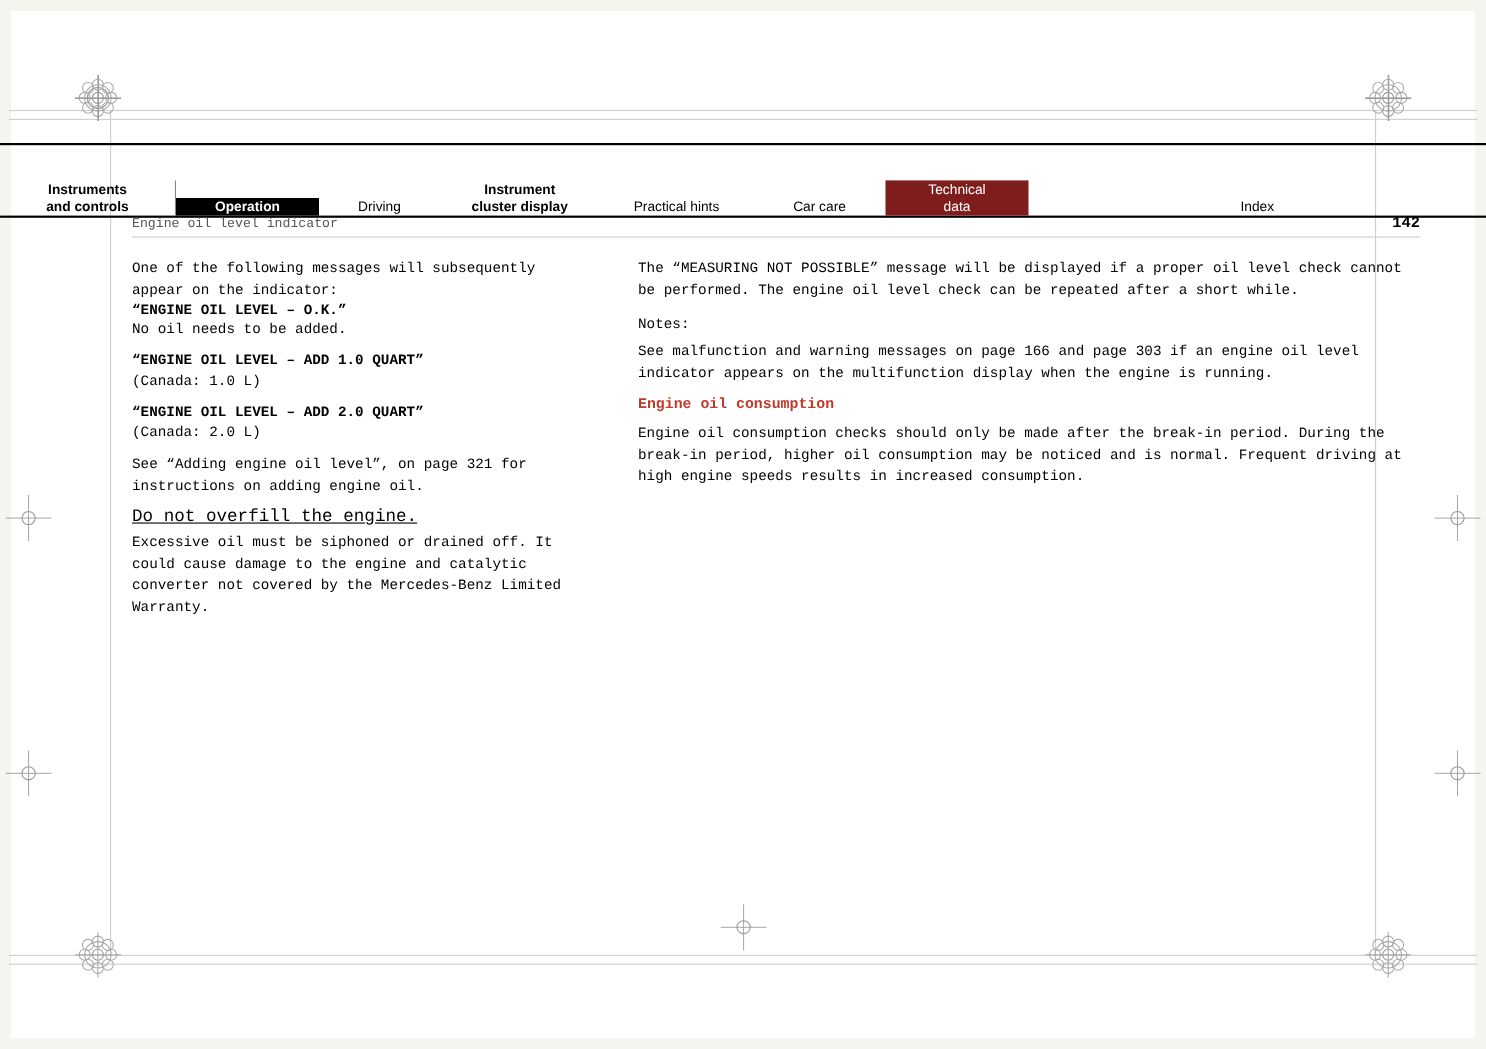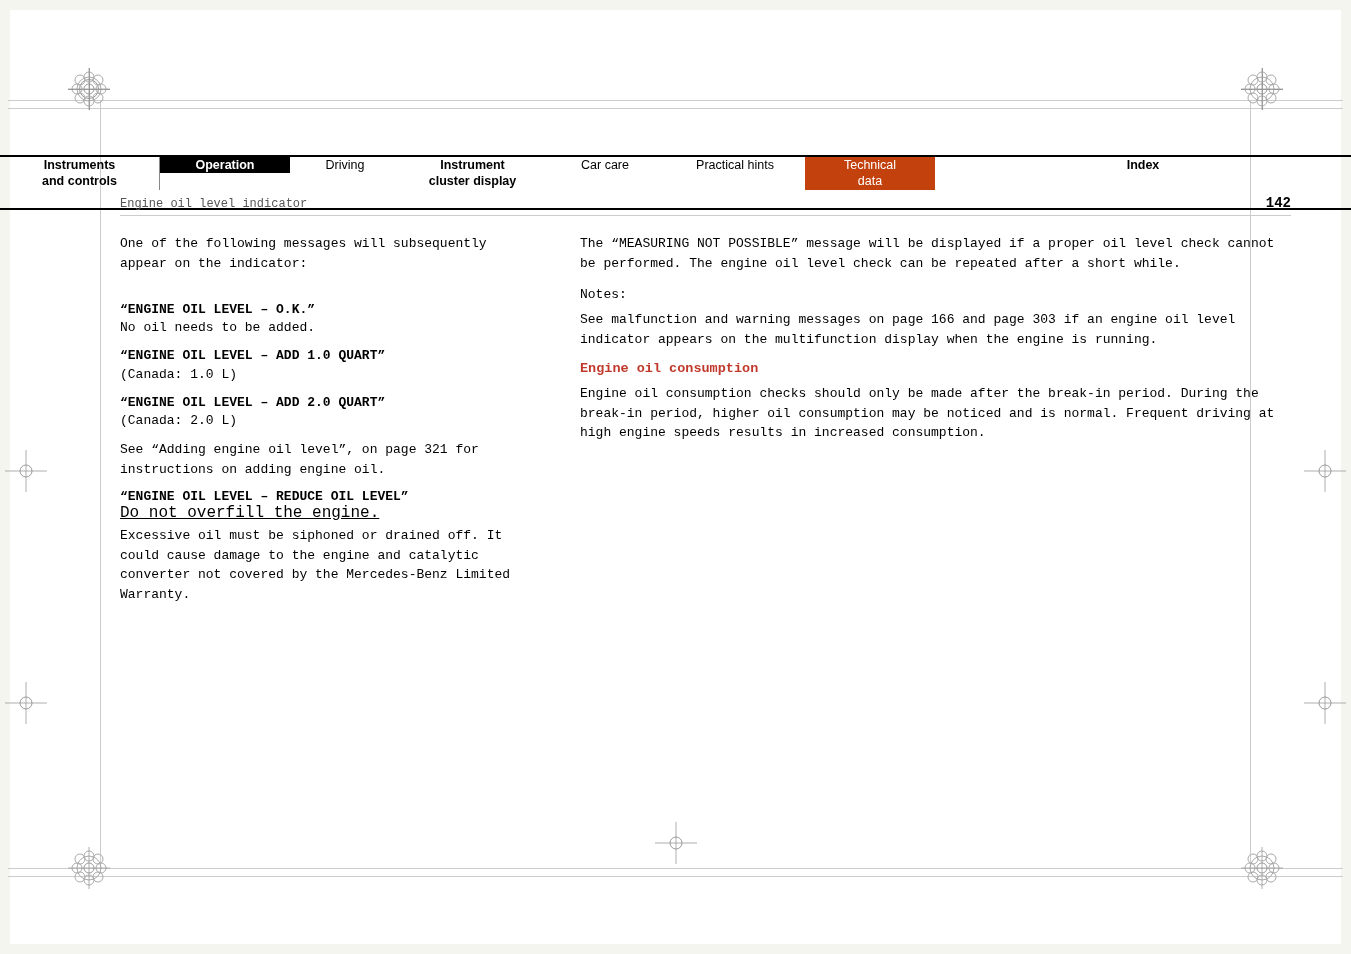--- a/index.html
+++ b/index.html
@@ -14,26 +14,25 @@
       overflow: hidden;
       position: relative;
     }
 
     
     .navbar {
       position: absolute;
       top: 130px;
       left: 0;
       right: 0;
-      height: 55px;
+      height: 68px;
       display: flex;
-      align-items: flex-start;
+      align-items: flex-end;
       border-top: 2px solid #000;
       border-bottom: 2px solid #000;
-      margin-top: 25px;
     }
 
     .nav-item {
       display: flex;
       align-items: center;
       justify-content: center;
       text-align: center;
       padding: 0 12px;
       font-size: 12.5px;
       font-weight: normal;
@@ -49,21 +48,21 @@
       font-weight: bold;
     }
 
     .nav-item.instruments {
       font-weight: bold;
       font-size: 12.5px;
       border-right: 1px solid #999;
     }
 
     .nav-item.technical {
-      background: #c2410c;
+      background: #7f1d1d;
       color: #fff;
     }
 
     .nav-item.index-item {
       font-weight: bold;
     }
 
     
     .content-area {
       position: absolute;
@@ -106,21 +105,21 @@
       max-width: 420px;
     }
 
     .col-right {
       flex: 1;
     }
 
     
     .intro-text {
       font-size: 13px;
-      margin-bottom: 28px;
+      margin-bottom: 0;
       line-height: 1.5;
     }
 
     .oil-entry {
       margin-bottom: 10px;
     }
 
     .oil-entry .bold-line {
       font-weight: bold;
       font-size: 13px;
@@ -398,34 +397,34 @@
 
   <div class="nav-item" style="max-width:110px;">
     <span>Driving</span>
   </div>
 
   <div class="nav-item" style="max-width:145px;font-weight:bold;">
     <span style="white-space:pre-line;text-align:center;">Instrument
 cluster display</span>
   </div>
 
+  <div class="nav-item" style="max-width:140px;">
+    <span>Practical hints</span>
+  </div>
+
   <div class="nav-item" style="max-width:120px;">
     <span>Car care</span>
-  </div>
-
-  <div class="nav-item" style="max-width:140px;">
-    <span>Practical hints</span>
   </div>
 
   <div class="nav-item technical" style="max-width:130px;">
     <span style="white-space:pre-line;text-align:center;">Technical
 data</span>
   </div>
 
-  <div class="nav-item index-item" style="flex:1;font-weight:bold;">
+  <div class="nav-item index-item" style="flex:1;font-weight:normal;">
     <span>Index</span>
   </div>
 </nav>
 
 <div class="content-area">
 
   <div class="page-header">
     <span class="section-title">Engine oil level indicator</span>
     <span class="page-number">142</span>
   </div>
@@ -448,21 +447,20 @@
 
 
       <div class="oil-entry">
         <div class="bold-line">“ENGINE OIL LEVEL – ADD 2.0 QUART”</div>
         <div class="sub-line">(Canada: 2.0 L)</div>
       </div>
 
       <p class="note-text">See “Adding engine oil level”, on page 321 for instructions on adding engine oil.</p>
 
       <div class="reduce-entry">
-        <div class="bold-line">“ENGINE OIL LEVEL – REDUCE OIL LEVEL”</div>
         <div class="underline">Do not overfill the engine.</div>
         <p class="reduce-body">Excessive oil must be siphoned or drained off. It could cause damage to the engine and catalytic converter not covered by the Mercedes-Benz Limited Warranty.</p>
       </div>
 
     </div>
 
     <div class="col-right">
 
       <p class="right-intro">The “MEASURING NOT POSSIBLE” message will be displayed if a proper oil level check cannot be performed. The engine oil level check can be repeated after a short while.</p>
 

